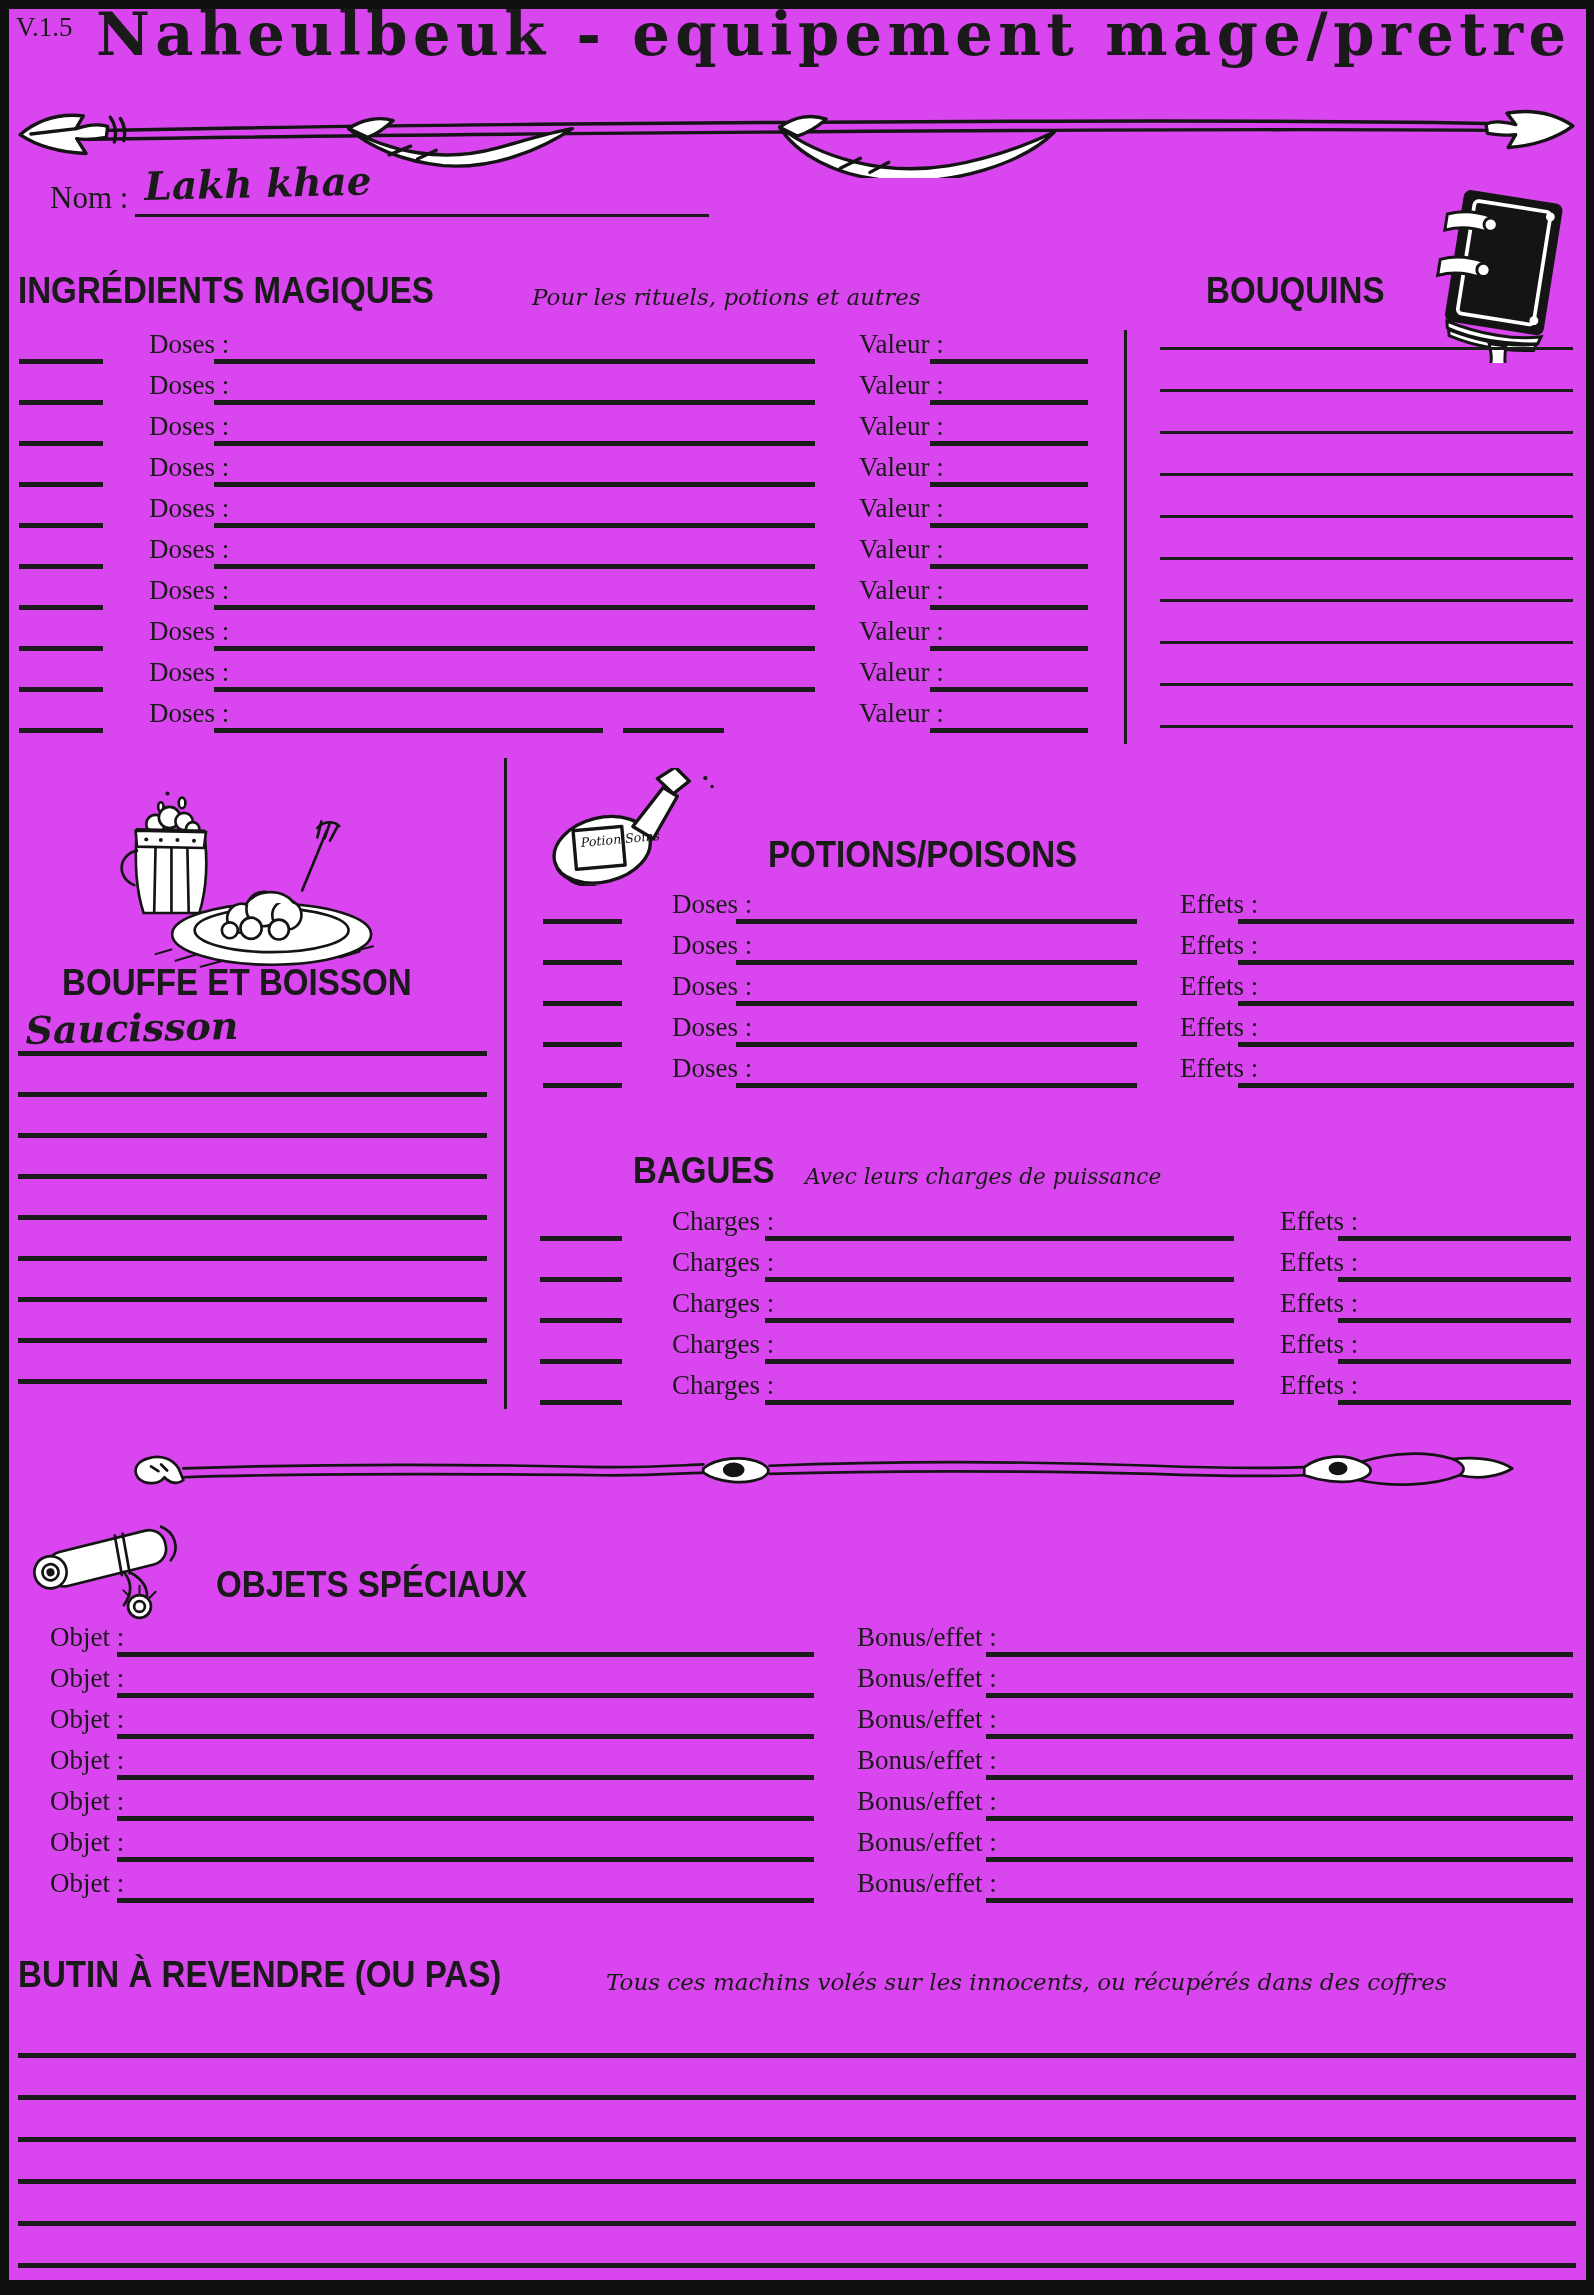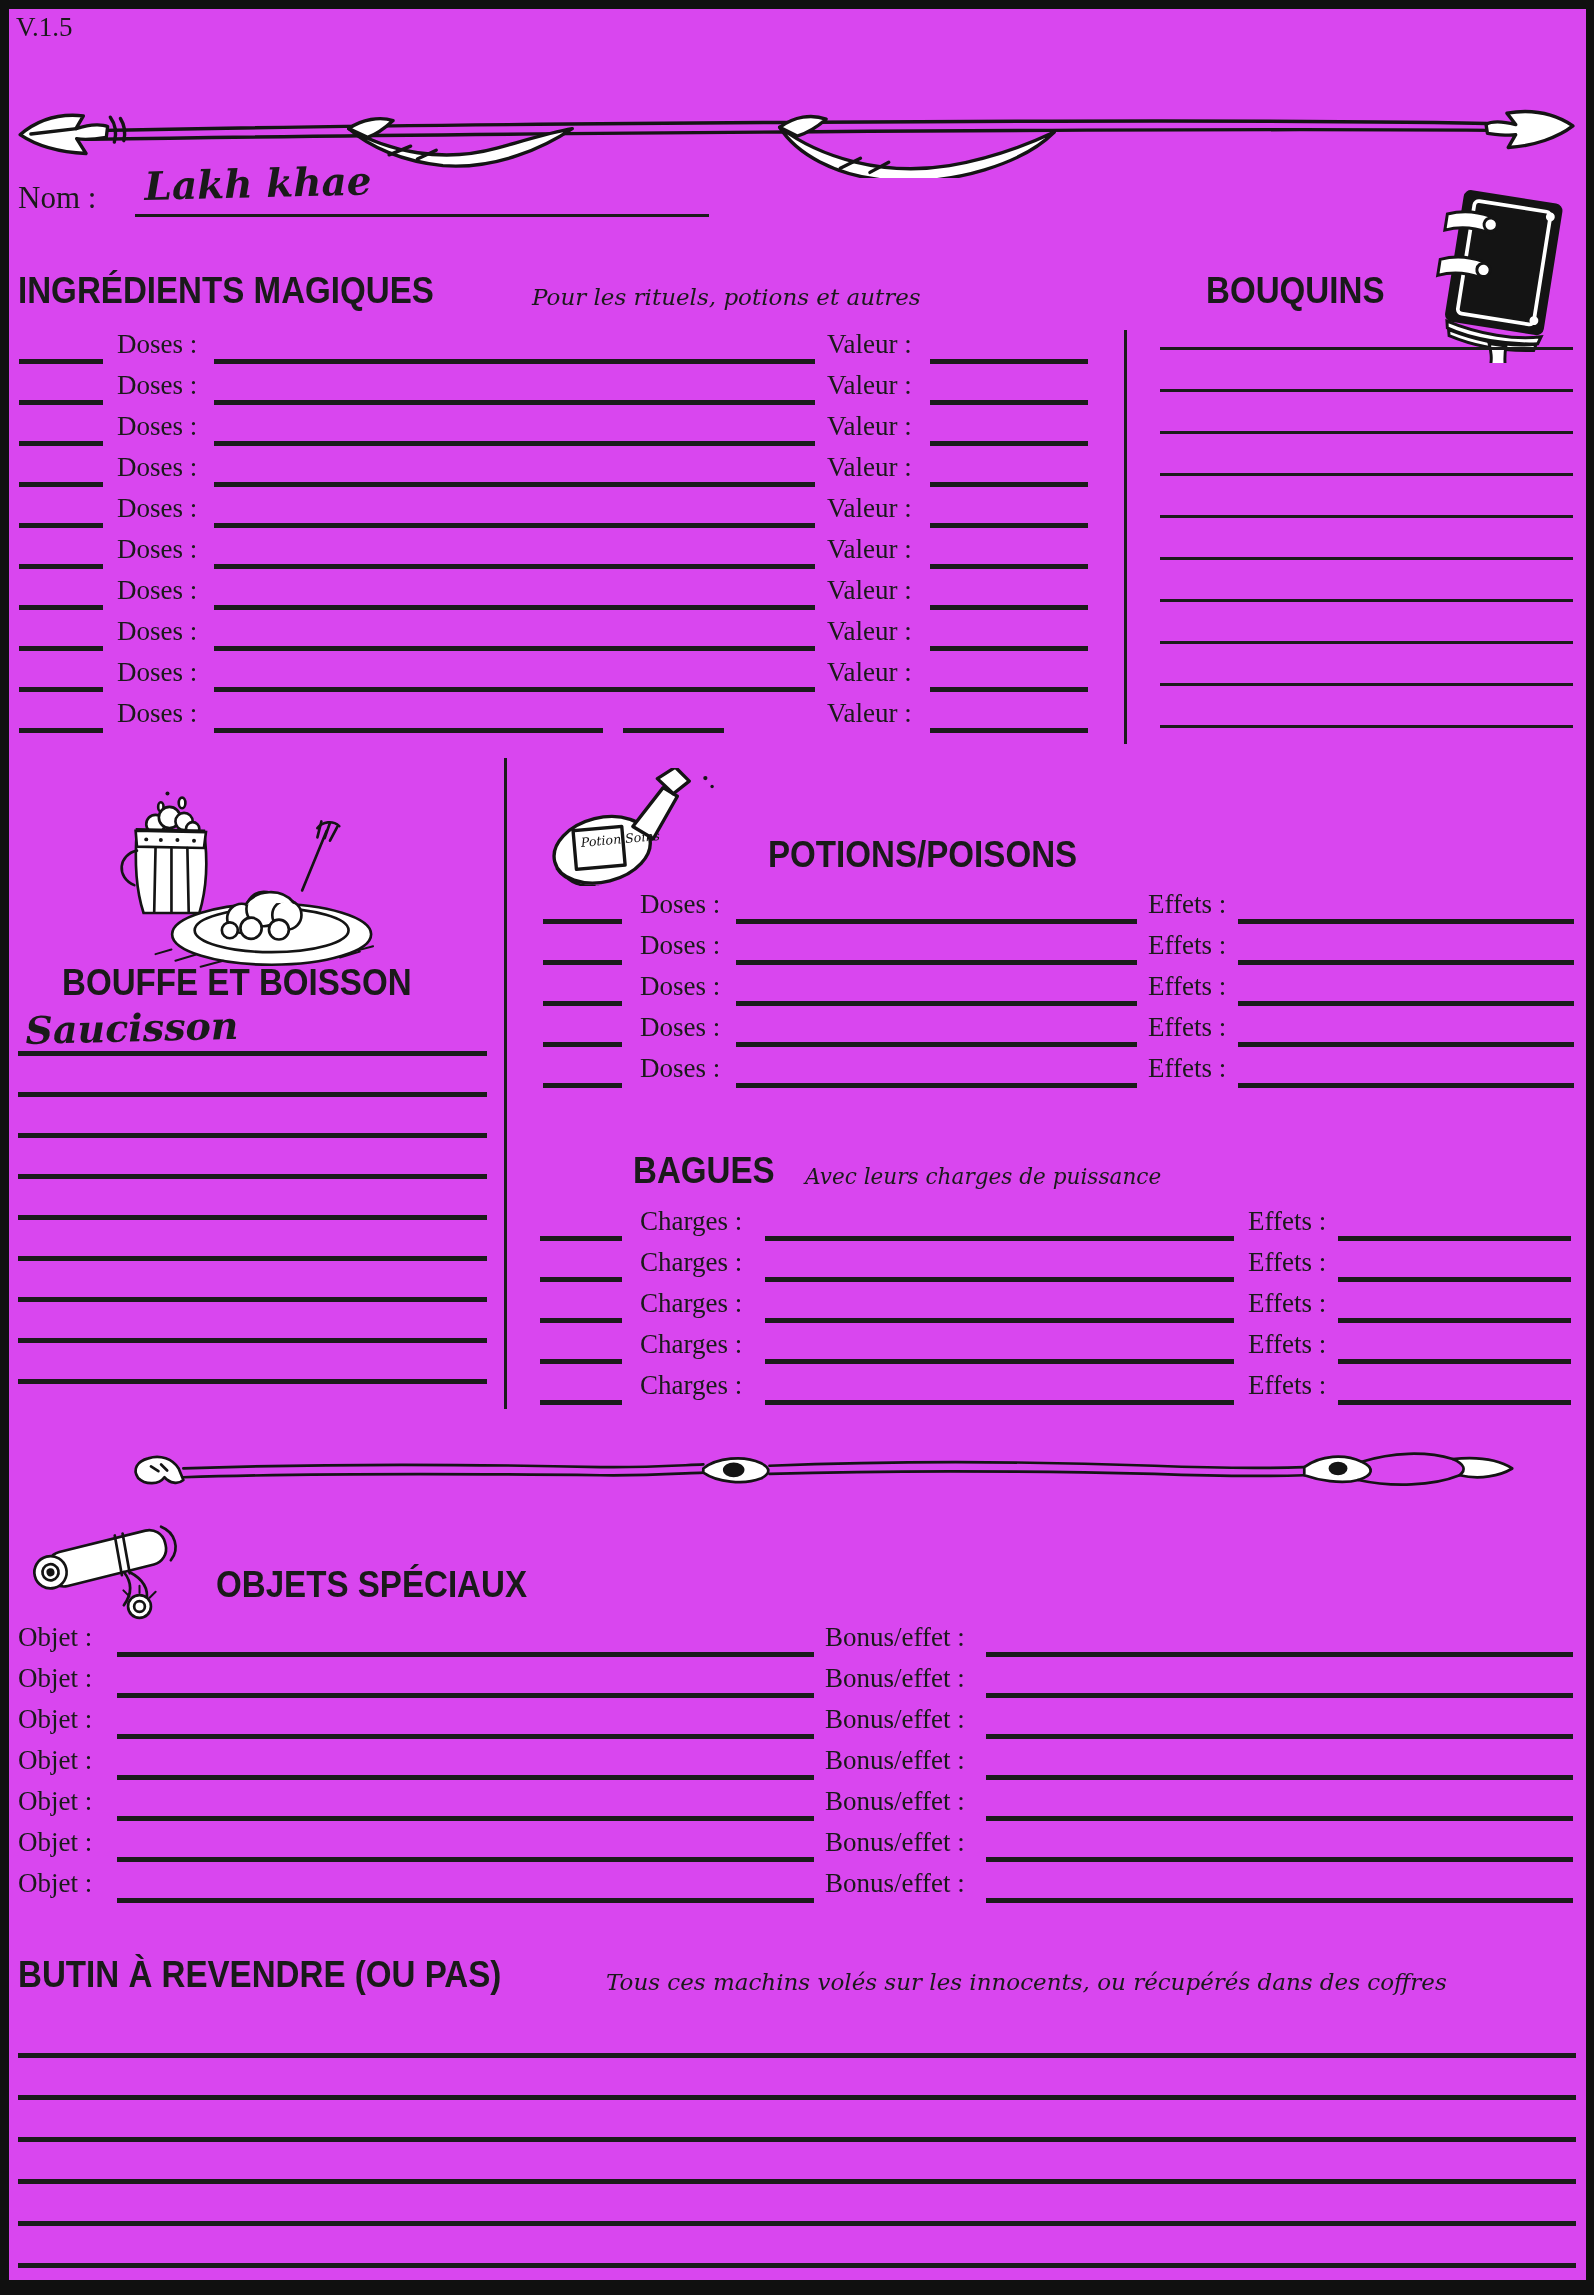--- a/index.html
+++ b/index.html
@@ -6,21 +6,21 @@
   #page{position:relative;width:1594px;height:2295px;background:#d946ef;overflow:hidden;
         font-family:"Liberation Serif",serif;color:#1a1a1a;}
   .abs{position:absolute;}
   
   .bstrip{position:absolute;background:#101010;}
   
   .h1{position:absolute;font-family:"Liberation Sans",sans-serif;font-weight:800;
       font-size:36px;line-height:1;transform:scaleX(.92);transform-origin:left top;white-space:nowrap;}
   .sub{position:absolute;font-family:"DejaVu Serif",serif;font-style:italic;
        font-size:23px;line-height:1;white-space:nowrap;}
-  .lbl{font-family:"Liberation Serif",serif;font-size:27px;line-height:1;white-space:nowrap;}
+  .lbl{font-family:"Liberation Serif",serif;font-size:27px;line-height:1;white-space:nowrap;margin-left:32px;}
   .hand{font-family:"DejaVu Serif",serif;font-style:italic;font-weight:700;
         transform:rotate(-1.4deg);transform-origin:left bottom;white-space:nowrap;}
   
   .hline{position:absolute;background:#1b1b1b;}
   
   .rows{position:absolute;left:0;width:1594px;display:flex;flex-direction:column;}
   .row{position:relative;}
   .row .ln{position:absolute;bottom:0;height:4.7px;background:#1b1b1b;}
   .row .lbl{position:absolute;bottom:6px;text-align:right;}
   
@@ -76,20 +76,21 @@
   #title{position:absolute;left:96px;top:4px;font-size:59px;font-family:"DejaVu Serif",serif;
          font-weight:700;letter-spacing:5.4px;white-space:nowrap;line-height:1.05;}
   svg{display:block;}
 </style>
 </head>
 <body>
 
 <div id="page">
 
   <div id="version">V.1.5</div>
+  <div id="title">Naheulbeuk - equipement mage/pretre</div>
 
   <svg class="abs" style="left:12px;top:90px" width="1569" height="88" viewBox="0 0 2330 130">
     <g stroke="#141414" stroke-width="5" fill="none" stroke-linecap="round" stroke-linejoin="round">
       <path d="M115,60 C600,50 1800,40 2225,50"></path>
       <path d="M115,73 C600,65 1800,55 2225,60"></path>
       <path fill="#fff" d="M12,66 C40,42 70,34 106,38 L95,57 C120,49 136,51 142,54 L140,70 C122,73 108,74 96,72 L110,94 C68,92 34,81 12,66 Z"></path>
       <path d="M28,65 L96,57"></path>
       <path d="M146,40 C154,51 156,62 152,77 M161,42 C168,53 169,62 166,75"></path>
       <path fill="#fff" d="M500,57 C560,92 640,108 720,86 C770,72 802,62 832,57 C792,84 720,118 640,112 C580,106 530,84 500,57 Z"></path>
       <path fill="#fff" d="M500,57 C520,43 546,39 566,45 C553,57 540,66 528,70 Z"></path>

